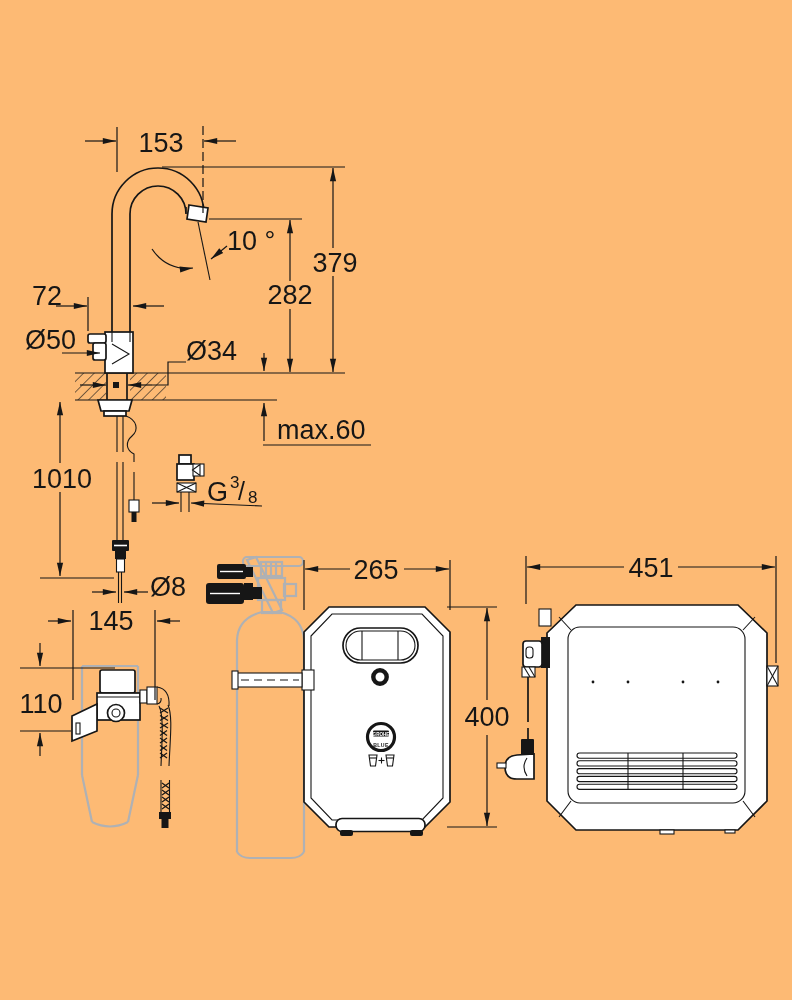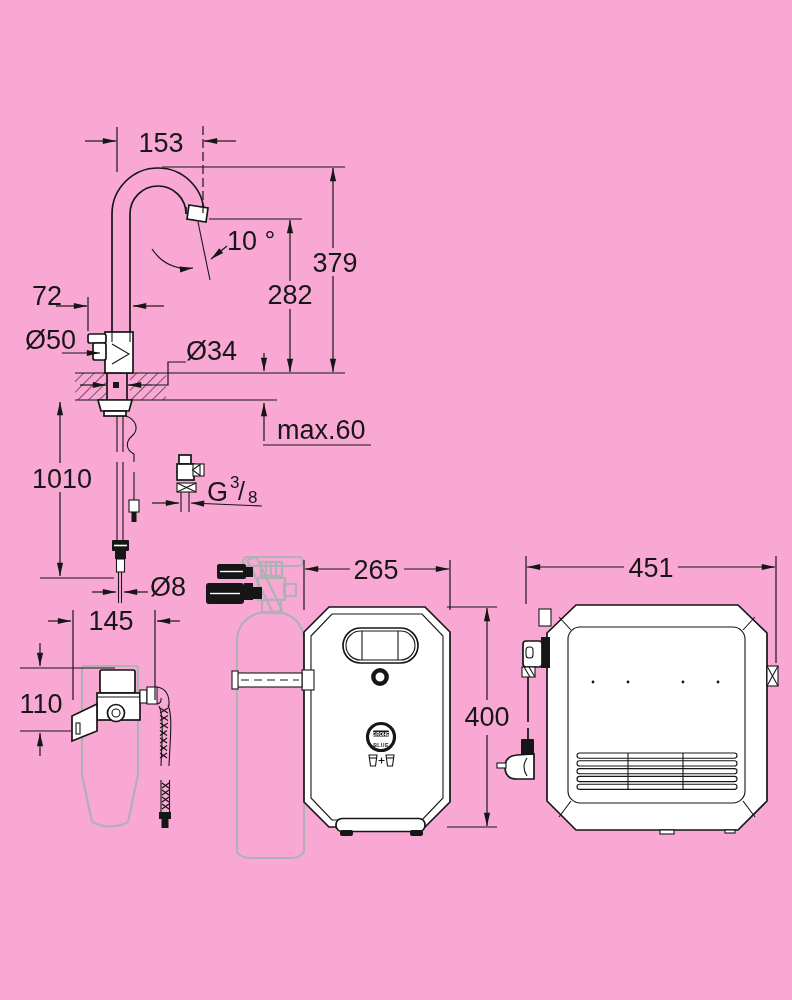--- a/index.html
+++ b/index.html
@@ -1,16 +1,16 @@
 <!DOCTYPE html>
 <html><head>
 <meta charset="utf-8">
 <style>
   html,body{margin:0;padding:0;background:#ffffff;}
-  .stage{width:792px;height:1000px;background:#f9a8d4;position:relative;overflow:hidden;text-align:center;}
+  .stage{width:792px;height:1000px;background:#fdba74;position:relative;overflow:hidden;text-align:center;}
   svg{display:block;}
   .t{font-family:"Liberation Sans","DejaVu Sans",sans-serif;font-size:27px;fill:#161616;}
   .tm{text-anchor:middle;}
   .ts{font-family:"Liberation Sans","DejaVu Sans",sans-serif;font-size:17px;fill:#161616;}
   .tsl{font-family:"Liberation Sans","DejaVu Sans",sans-serif;font-size:25px;fill:#161616;}
   .logo-txt{font-family:"Liberation Sans","DejaVu Sans",sans-serif;font-size:5.2px;font-weight:bold;fill:#161616;text-anchor:middle;letter-spacing:.4px;}
   .logo-txt-w{font-family:"Liberation Sans","DejaVu Sans",sans-serif;font-size:4.6px;font-weight:bold;fill:#ffffff;text-anchor:middle;}
   .obj{stroke:#161616;fill:none;stroke-width:1.7;}
   .thin{stroke-width:1.1;}
   .dim{stroke:#161616;fill:none;stroke-width:1.2;}

